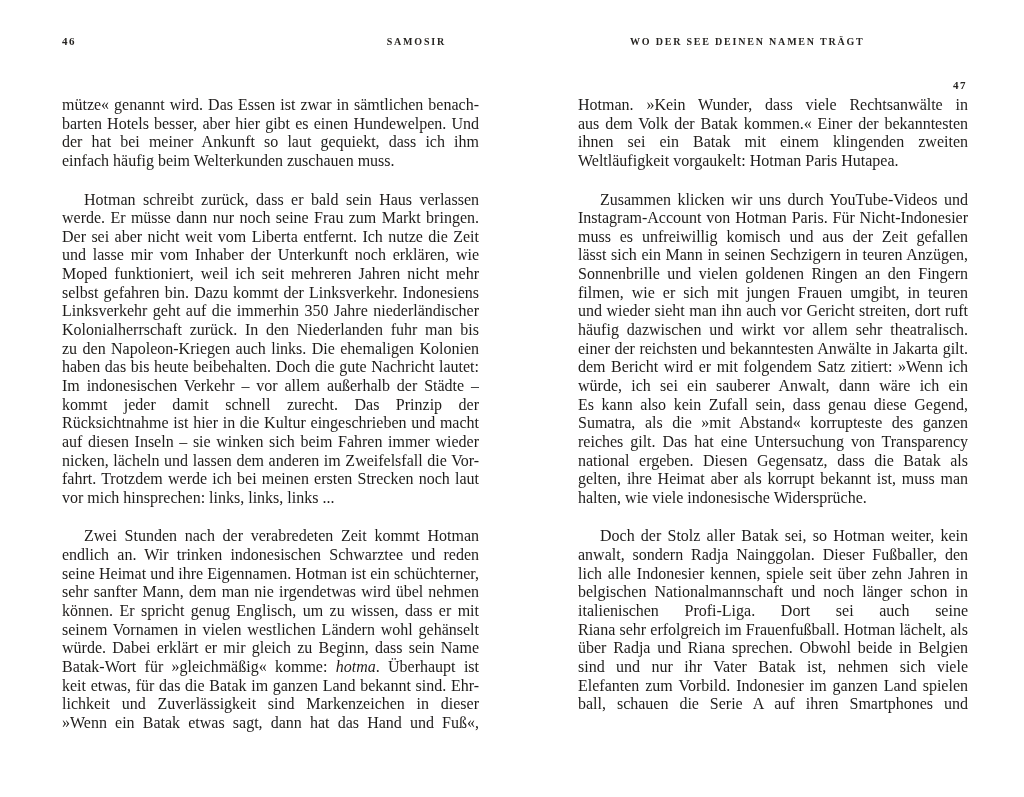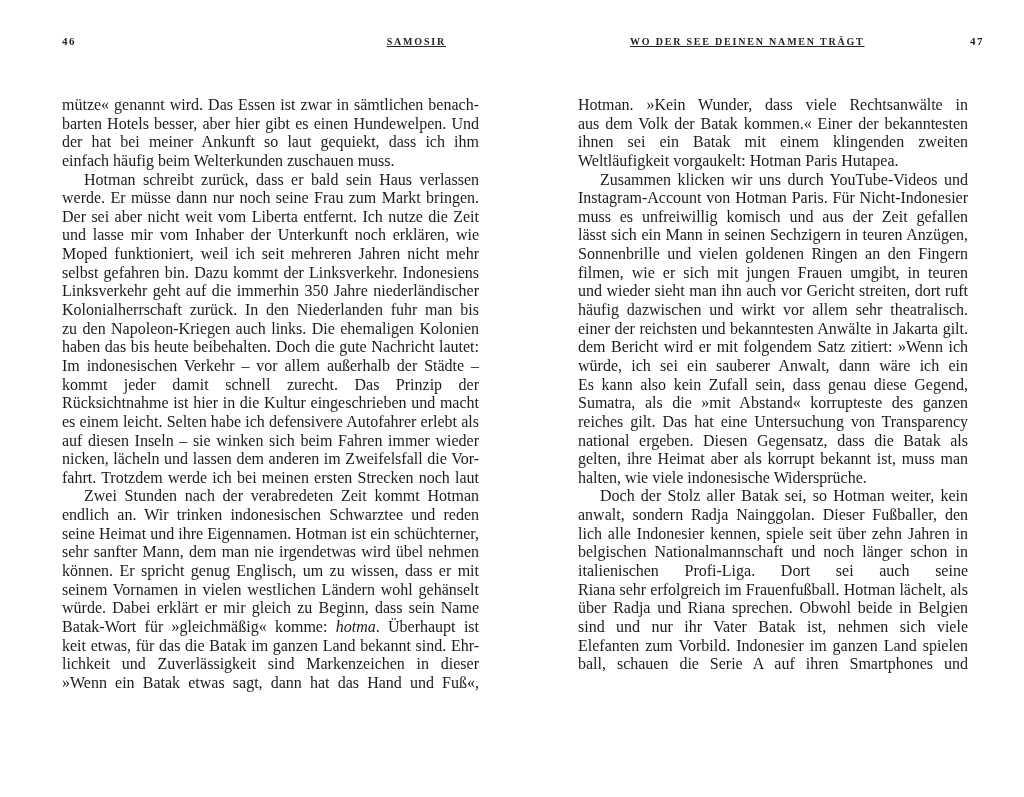--- a/index.html
+++ b/index.html
@@ -17,30 +17,29 @@
   }
   .folio {
     position: absolute;
     top: 35px;
     font-size: 11px;
     font-weight: bold;
     letter-spacing: 1.5px;
     color: #262421;
   }
   #pn-left { left: 62px; }
-  #pn-right { left: 594px; width: 390px; text-align: right; }
+  #pn-right { left: 577px; width: 390px; text-align: right; margin-top: 44px; }
   .runhead {
     position: absolute;
     top: 36px;
     font-size: 10px;
     font-weight: 600;
     letter-spacing: 1.8px;
     color: #262421;
     white-space: nowrap;
-    text-decoration: underline;
   }
   #head-left {
     left: 62px;
     width: 417px;
     text-align: right;
     padding-right: 33px;
     box-sizing: border-box;
   }
   #head-right { left: 582px; margin-left: 48px; }
   .textblock {
@@ -50,21 +49,21 @@
     line-height: 18.65px;
   }
   #text-left  { left: 62px;  width: 417px; }
   #text-right { left: 578px; width: 390px; }
   .line {
     height: 18.65px;
     overflow: hidden;
     text-align: justify;
     text-align-last: justify;
   }
-  .line.pstart { text-indent: 22px; }
+  .line.pstart { text-indent: 22px; margin-top: 20px; }
   .line.pend { text-align-last: left; }
   .line i { font-style: italic; margin-top: 32px; }
 </style>
 </head>
 <body>
 
 <div class="folio" id="pn-left">46</div>
 <div class="runhead" id="head-left">SAMOSIR</div>
 <div class="runhead" id="head-right">WO DER SEE DEINEN NAMEN TRÄGT</div>
 <div class="folio" id="pn-right">47</div>
@@ -80,24 +79,24 @@
     <div class="line">und lasse mir vom Inhaber der Unterkunft noch erklären, wie das</div>
     <div class="line">Moped funktioniert, weil ich seit mehreren Jahren nicht mehr</div>
     <div class="line">selbst gefahren bin. Dazu kommt der Linksverkehr. Indonesiens</div>
     <div class="line">Linksverkehr geht auf die immerhin 350 Jahre niederländischer</div>
     <div class="line">Kolonialherrschaft zurück. In den Niederlanden fuhr man bis</div>
     <div class="line">zu den Napoleon-Kriegen auch links. Die ehemaligen Kolonien</div>
     <div class="line">haben das bis heute beibehalten. Doch die gute Nachricht lautet:</div>
     <div class="line">Im indonesischen Verkehr – vor allem außerhalb der Städte –</div>
     <div class="line">kommt jeder damit schnell zurecht. Das Prinzip der gegenseitigen</div>
     <div class="line">Rücksichtnahme ist hier in die Kultur eingeschrieben und macht</div>
-    <div class="line">es einem leicht. Selten habe ich defensivere Autofahrer erlebt als</div>
     <div class="line">auf diesen Inseln – sie winken sich beim Fahren immer wieder zu,</div>
     <div class="line">nicken, lächeln und lassen dem anderen im Zweifelsfall die Vor-</div>
     <div class="line">fahrt. Trotzdem werde ich bei meinen ersten Strecken noch laut</div>
+    <div class="line pend">vor mich hinsprechen: links, links, links ...</div>
     <div class="line pstart">Zwei Stunden nach der verabredeten Zeit kommt Hotman</div>
     <div class="line">endlich an. Wir trinken indonesischen Schwarztee und reden über</div>
     <div class="line">seine Heimat und ihre Eigennamen. Hotman ist ein schüchterner,</div>
     <div class="line">sehr sanfter Mann, dem man nie irgendetwas wird übel nehmen</div>
     <div class="line">können. Er spricht genug Englisch, um zu wissen, dass er mit</div>
     <div class="line">seinem Vornamen in vielen westlichen Ländern wohl gehänselt</div>
     <div class="line">würde. Dabei erklärt er mir gleich zu Beginn, dass sein Name vom</div>
     <div class="line">Batak-Wort für »gleichmäßig« komme: <i>hotma</i>. Überhaupt ist Mäßig-</div>
     <div class="line">keit etwas, für das die Batak im ganzen Land bekannt sind. Ehr-</div>
     <div class="line">lichkeit und Zuverlässigkeit sind Markenzeichen in dieser Region.</div>

